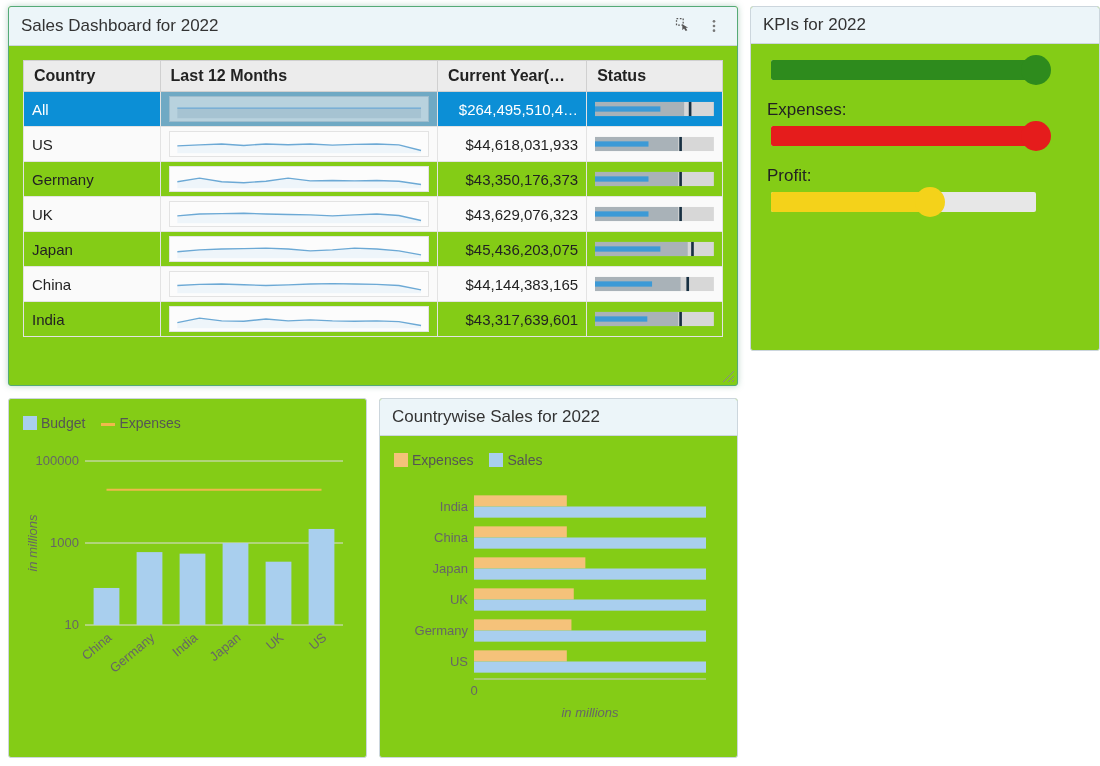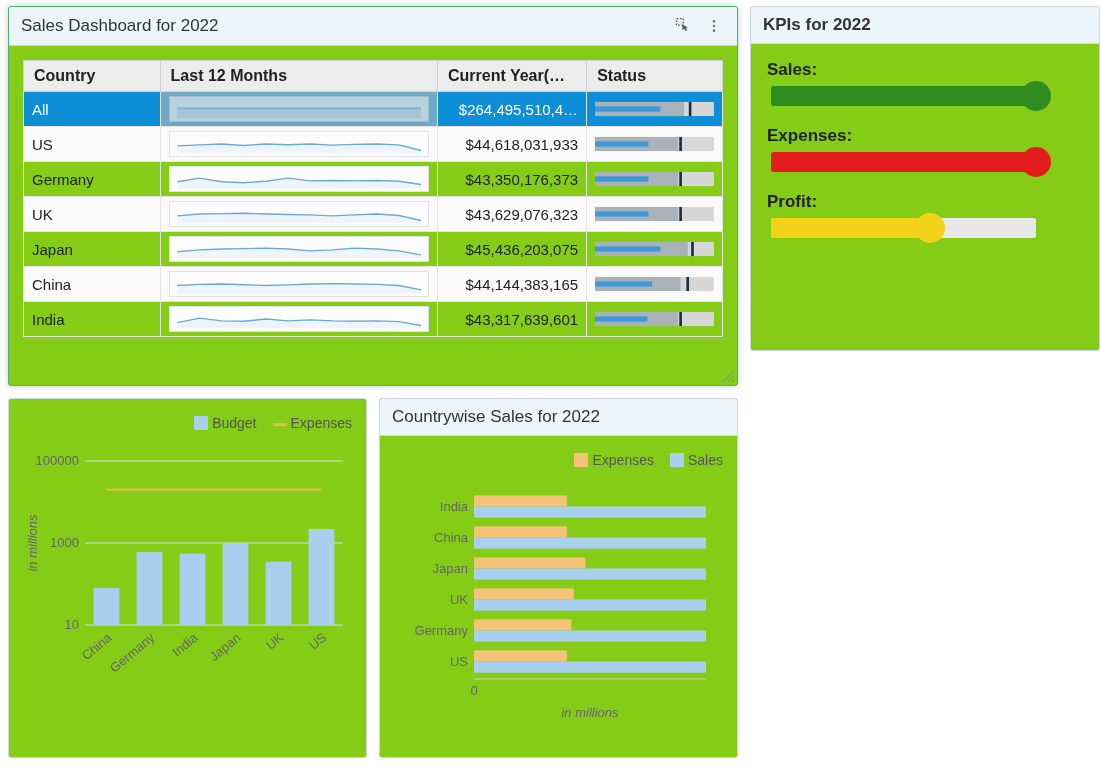--- a/index.html
+++ b/index.html
@@ -49,21 +49,21 @@
     box-shadow: 0 0 6px rgba(80,150,120,0.4);
     position: relative;
     grid-column: 1; grid-row: 1;
   }
   #panel-sales .resize-grip {
     position: absolute; right: 2px; bottom: 2px;
     width: 14px; height: 14px; color: #888;
   }
 
   
-  #panel-kpi { grid-column: 2; grid-row: 1; height: 345px; font-weight: bold; }
+  #panel-kpi { grid-column: 2; grid-row: 1; height: 345px; }
   .kpi-body { padding: 10px 16px 16px 16px; }
   .kpi-row { margin: 6px 0 20px 0; }
   .kpi-label { font-size: 17px; margin-bottom: 6px; }
   .kpi-track {
     position: relative;
     height: 20px;
     background: #e7e7e7;
     border-radius: 2px;
     width: 265px;
     margin-left: 4px;
@@ -78,21 +78,21 @@
     transform: translate(-50%, -50%);
   }
 
   
   .bottom {
     grid-column: 1; grid-row: 2;
     display: flex; gap: 12px;
   }
   .bottom .panel { flex: 1; }
   .chart-body { padding: 10px 14px; }
-  .legend { display: flex; gap: 16px; justify-content: flex-end; margin: 6px 0 10px 0; font-size: 14px; color: #555;}
+  .legend { display: flex; gap: 16px; justify-content: flex-start; margin: 6px 0 10px 0; font-size: 14px; color: #555;}
   .legend-swatch { display:inline-block; width:14px; height:14px; margin-right:4px; vertical-align:-2px;}
 
   
   table.sales {
     width: calc(100% - 12px);
     border-collapse: collapse;
     margin: 6px;
     border: 1px solid #d0d0d0;
   }
   table.sales th {
@@ -302,21 +302,20 @@
       </svg>
     </span>
   </div>
 
   <div id="panel-kpi" class="panel">
     <div class="panel-header">
       <span>KPIs for 2022</span>
     </div>
     <div class="panel-body kpi-body" id="kpi-body">
         <div class="kpi-row">
-          <div class="kpi-label">Sales:</div>
           <div class="kpi-track">
             <div class="kpi-fill" style="width: 100%; background: rgb(46, 139, 29);"></div>
             <div class="kpi-knob" style="left: 100%; background: rgb(46, 139, 29);"></div>
           </div>
         </div>
         <div class="kpi-row">
           <div class="kpi-label">Expenses:</div>
           <div class="kpi-track">
             <div class="kpi-fill" style="width: 100%; background: rgb(229, 28, 28);"></div>
             <div class="kpi-knob" style="left: 100%; background: rgb(229, 28, 28);"></div>

